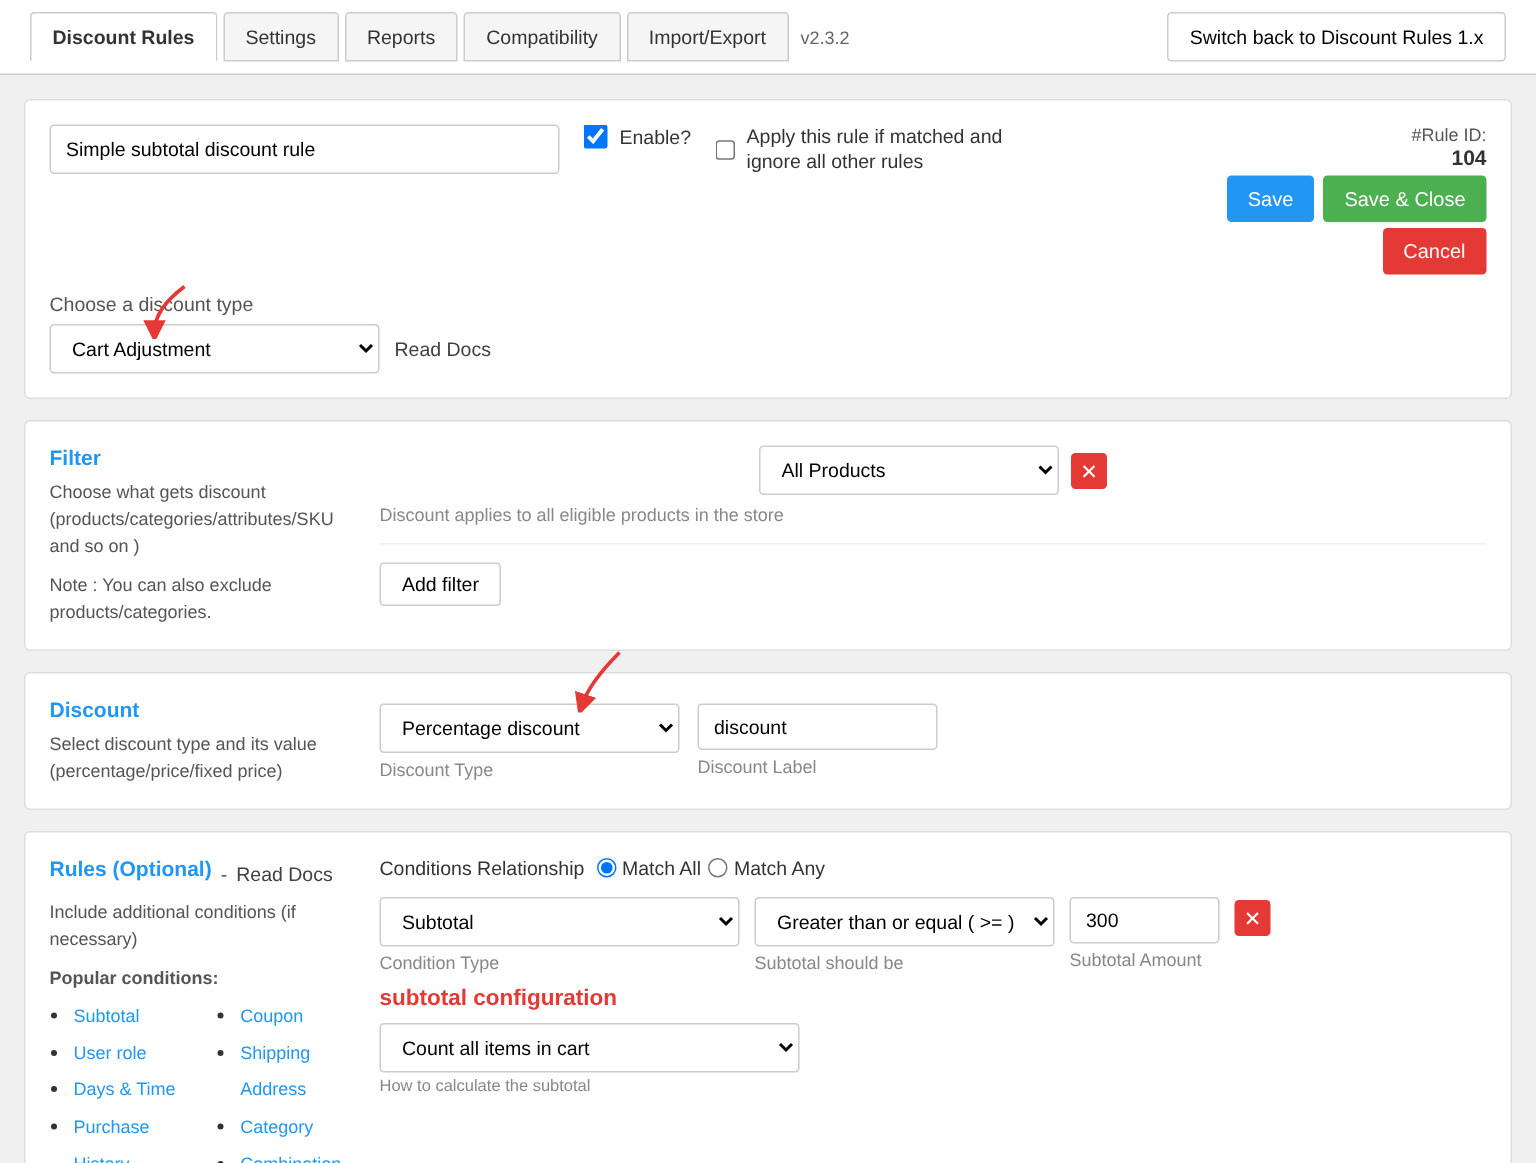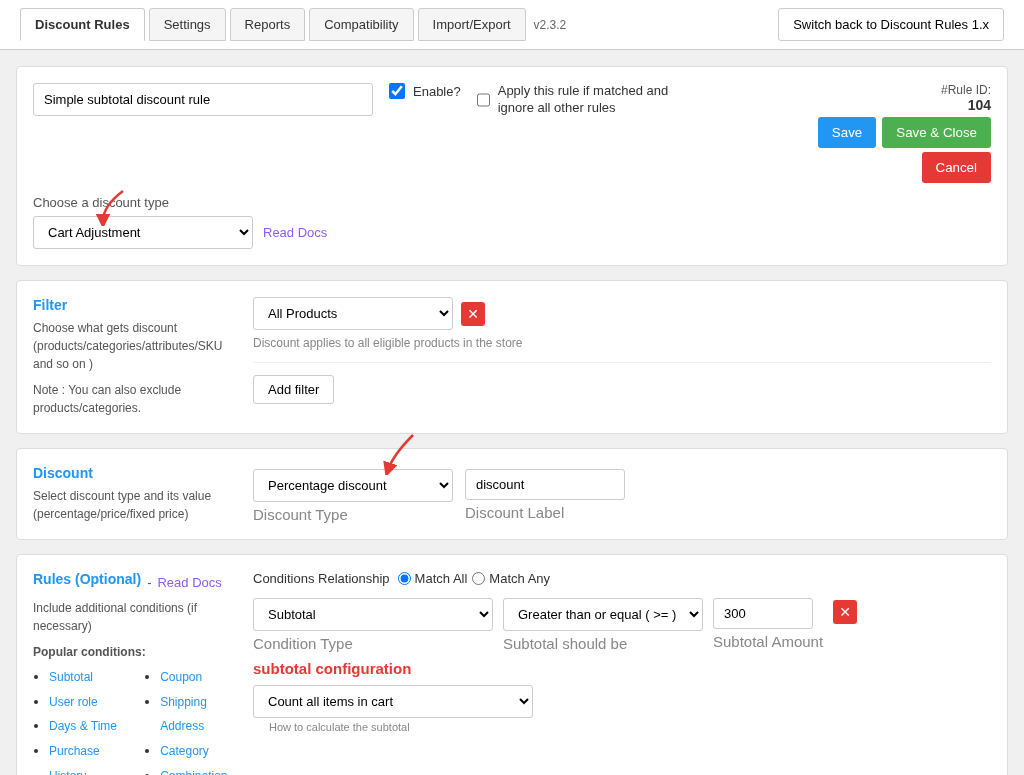--- a/index.html
+++ b/index.html
@@ -50,45 +50,45 @@
     .btn-cancel { background: #e53935; color: #fff; border: none; padding: 8px 14px; border-radius: 3px; cursor: pointer; }
 
     
     .discount-type-section { margin-top: 12px; }
     .section-label { font-size: 13px; color: #555; margin-bottom: 6px; }
     .discount-type-row { display: flex; align-items: center; gap: 10px; }
     .select-input {
       padding: 7px 10px; border: 1px solid #ccc; border-radius: 3px;
       font-size: 13px; background: #fff; cursor: pointer;
     }
-    .read-docs-link { color: #8b5cf6; text-decoration: none; font-size: 13px; }
+    .read-docs-link { color: #404040; text-decoration: none; font-size: 13px; }
 
     
     .two-col { display: flex; gap: 0; }
     .left-col { width: 220px; flex-shrink: 0; padding-right: 16px; }
     .right-col { flex: 1; }
     .section-title { font-size: 14px; color: #2196F3; font-weight: bold; margin-bottom: 6px; }
     .section-desc { font-size: 12px; color: #555; line-height: 1.5; }
 
-    .filter-select-row { display: flex; align-items: center; gap: 8px; margin-bottom: 6px; }
+    .filter-select-row { display: flex; align-items: center; gap: 8px; margin-bottom: 6px; justify-content: center; }
     .filter-desc { font-size: 12px; color: #888; margin-bottom: 10px; }
     .add-filter-btn {
       padding: 6px 14px; border: 1px solid #ccc; background: #fff;
       border-radius: 3px; cursor: pointer; font-size: 13px;
     }
     .remove-btn {
       background: #e53935; color: #fff; border: none; border-radius: 3px;
       width: 24px; height: 24px; cursor: pointer; font-size: 14px; display: flex;
       align-items: center; justify-content: center;
     }
 
     
     .discount-inputs-row { display: flex; gap: 12px; align-items: flex-start; }
     .discount-inputs-row .field-group { display: flex; flex-direction: column; }
-    .field-label { font-size: 15px; color: #888; margin-top: 4px; }
+    .field-label { font-size: 12px; color: #888; margin-top: 4px; }
     .text-input {
       padding: 7px 10px; border: 1px solid #ccc; border-radius: 3px;
       font-size: 13px; width: 130px;
     }
     .discount-label-input { width: 160px; }
     .rules-left { width: 220px; flex-shrink: 0; padding-right: 16px; }
     .rules-right { flex: 1; }
     .rules-title-row { display: flex; align-items: center; gap: 6px; margin-bottom: 6px; }
     .popular-conditions { margin-top: 10px; }
     .popular-conditions h4 { font-size: 12px; color: #555; margin-bottom: 6px; }
@@ -99,21 +99,21 @@
     .radio-group { display: flex; align-items: center; gap: 5px; }
     .radio-option { display: flex; align-items: center; gap: 4px; cursor: pointer; }
 
     
     .condition-row { display: flex; align-items: flex-start; gap: 10px; margin-bottom: 8px; }
     .condition-row .field-group { display: flex; flex-direction: column; }
     .condition-type-select { width: 240px; }
     .condition-op-select { width: 200px; }
     .condition-val-input { width: 100px; }
     .subtotal-config-text { color: #e53935; font-size: 15px; font-weight: bold; margin-top: 8px; }
-    .how-to-label { font-size: 11px; color: #888; margin-top: 3px; margin-left: 16px; }
+    .how-to-label { font-size: 11px; color: #888; margin-top: 3px; }
 
     
     input[type="checkbox"] { width: 16px; height: 16px; cursor: pointer; }
     input[type="radio"] { cursor: pointer; }
 
     
     hr { border: none; border-top: 1px solid #eee; margin: 12px 0; }
 
     .select-wider { width: 220px; }
     .select-condition-count { width: 280px; }

